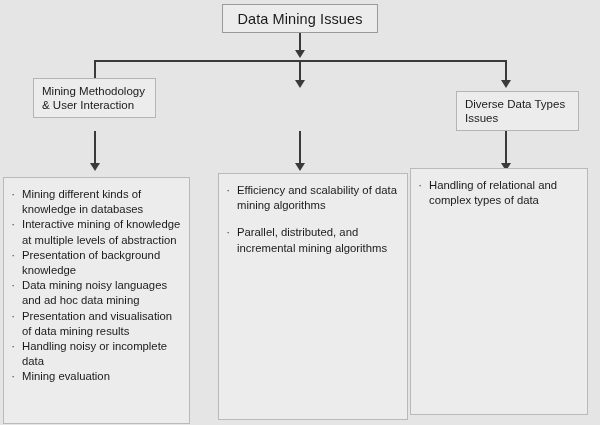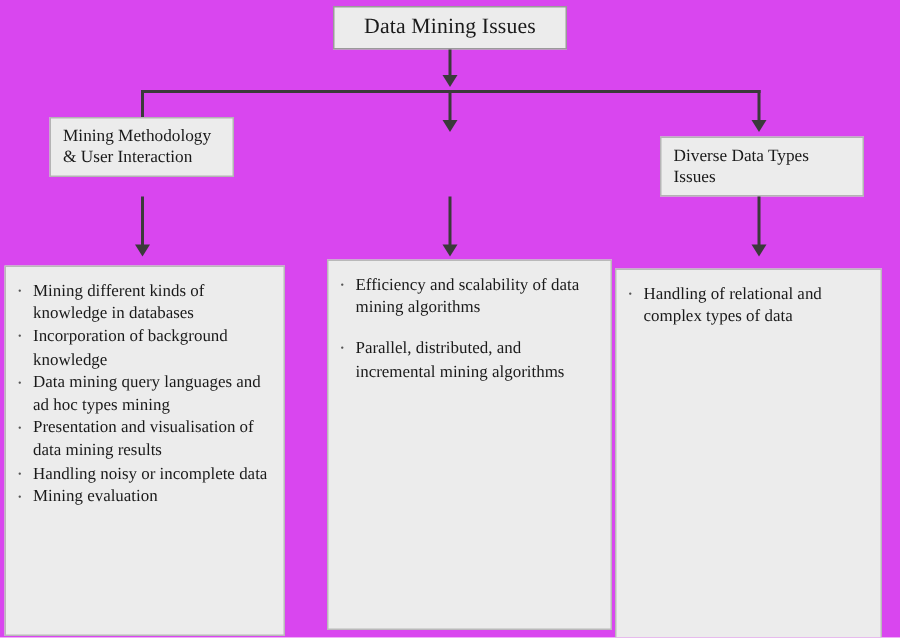--- a/index.html
+++ b/index.html
@@ -4,22 +4,22 @@
 <style>
   html, body {
     margin: 0;
     padding: 0;
     background: #ffffff;
   }
   #canvas {
     position: relative;
     width: 600px;
     height: 425px;
-    background: #d946ef;
-    font-family: Liberation Serif, serif;
+    background: #e5e5e5;
+    font-family: Liberation Sans, sans-serif;
     overflow: hidden;
   }
 
   
   .node {
     position: absolute;
     box-sizing: border-box;
     background: #ececec;
     border: 1px solid #b4b4b4;
     color: #1a1a1a;
@@ -112,51 +112,52 @@
 
   <div class="conn vline" style="left:505px; top:60px; width:2px; height:21px;"></div>
   <div class="arrowhead" style="left:501px; top:80px;"></div>
 
   <div class="node mid-node" style="left:33px; top:78px; width:123px; height:40px;">
     <span class="label">Mining Methodology
 &amp; User Interaction</span>
   </div>
 
 
-  <div class="node mid-node" style="left:440px; top:91px; width:136px; height:40px;">
+  <div class="node mid-node" style="left:456px; top:91px; width:123px; height:40px;">
     <span class="label">Diverse Data Types
 Issues</span>
   </div>
 
   <div class="conn vline" style="left:94px; top:131px; width:2px; height:33px;"></div>
   <div class="arrowhead" style="left:90px; top:163px;"></div>
 
   <div class="conn vline" style="left:299px; top:131px; width:2px; height:33px;"></div>
   <div class="arrowhead" style="left:295px; top:163px;"></div>
 
   <div class="conn vline" style="left:505px; top:131px; width:2px; height:33px;"></div>
   <div class="arrowhead" style="left:501px; top:163px;"></div>
 
   <div class="node list-node" style="left:3px; top:177px; width:187px; height:247px;">
     <ul class="bullet-list">
       <li>Mining different kinds of knowledge in databases</li>
-      <li>Incorporation of background knowledge</li>
-      <li>Data mining query languages and ad hoc types mining</li>
+      <li>Interactive mining of knowledge at multiple levels of abstraction</li>
+      <li>Presentation of background knowledge</li>
+      <li>Data mining noisy languages and ad hoc data mining</li>
       <li>Presentation and visualisation of data mining results</li>
       <li>Handling noisy or incomplete data</li>
       <li>Mining evaluation</li>
     </ul>
   </div>
 
   <div class="node list-node" style="left:218px; top:173px; width:190px; height:247px;">
     <ul class="bullet-list spaced">
       <li>Efficiency and scalability of data mining algorithms</li>
       <li>Parallel, distributed, and incremental mining algorithms</li>
     </ul>
   </div>
 
-  <div class="node list-node" style="left:410px; top:179px; width:178px; height:247px;">
+  <div class="node list-node" style="left:410px; top:168px; width:178px; height:247px;">
     <ul class="bullet-list spaced">
       <li>Handling of relational and complex types of data</li>
     </ul>
   </div>
 
 </div>
 
 </body></html>

